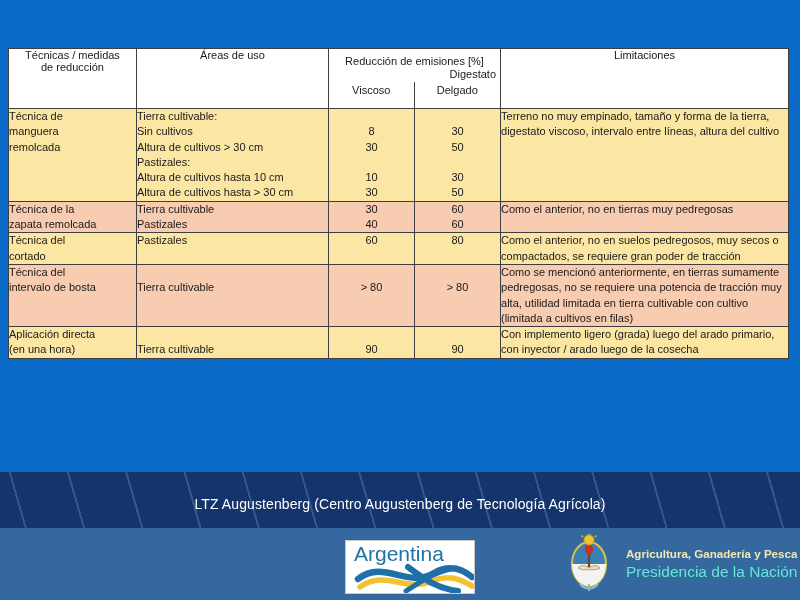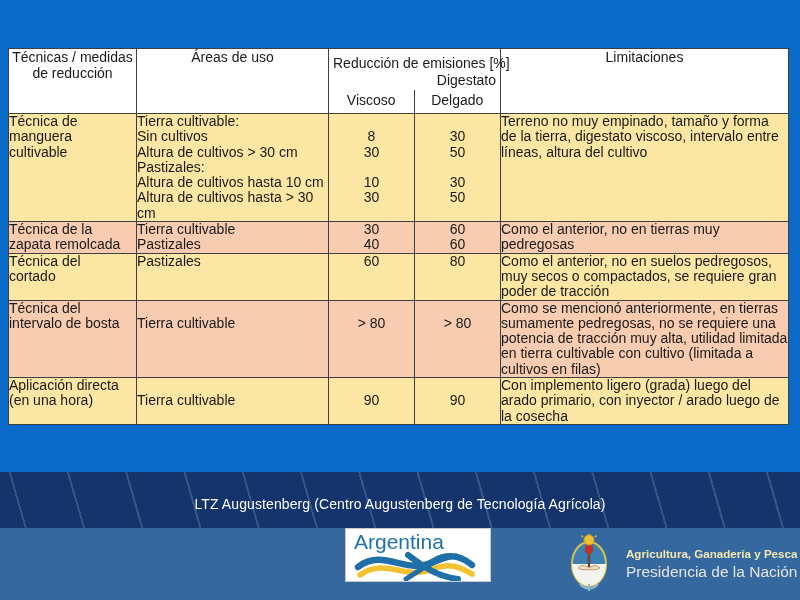--- a/index.html
+++ b/index.html
@@ -38,21 +38,21 @@
     letter-spacing:.1px;
     z-index:3;
   }
 
   
   #emissions-table {
     position:absolute; left:8px; top:48px; width:780px;
     border-collapse:collapse;
     table-layout:fixed;
     background:#ffffff;
-    font-size:14px;
+    font-size:11px;
     color:#1a1a1a;
   }
   #emissions-table td, #emissions-table th {
     border:1px solid #3f3f3f;
     padding:0;
     vertical-align:top;
     font-weight:normal;
   }
 
   .c1 { width:128px; }
@@ -75,21 +75,21 @@
     padding:1px 4px 0 4px;
     text-align:right;
   }
   .hd-lower {
     display:flex;
     margin-top:2px;
   }
   .hd-lower > div {
     flex:1 1 50%;
     text-align:center;
-    padding:2px 2px 5px 2px;
+    padding:2px 2px 12px 2px;
   }
   .hd-lower > div:first-child {
     border-right:1px solid #3f3f3f;
   }
 
   
   .r-yellow td { background:#fce6a4; }
   .r-peach  td { background:#f7ccb0; }
 
   .cell { padding:4px 7px 5px 7px; line-height:15.3px;margin-left:36px; }
@@ -127,22 +127,22 @@
   .inta-stripes i {
     display:block; height:2.6px; background:#6fc5e8; margin-top:2.4px;
   }
   #inta-text {
     color:#ffffff; font-weight:bold; font-size:14.5px;
     line-height:18px; margin-left:12px; white-space:nowrap;
   }
 
   
   #argentina-logo {
-    position:absolute; left:345px; top:0;
-    width:146px; height:54px;
+    position:absolute; left:345px; top:12px;
+    width:130px; height:54px;
     background:#ffffff;
     border:1px solid #c9c9c9;
     overflow:hidden;
   }
   #argentina-word {
     position:absolute; left:8px; top:1px;
     color:#1e72a8; font-size:21px; line-height:24px;
     font-family:"Liberation Sans", sans-serif;
   }
   #argentina-swoosh { position:absolute; left:0; top:22px; }
@@ -151,21 +151,21 @@
   #min-logo-block {
     position:absolute; left:562px; top:6px;
     display:flex; align-items:center;
   }
   #min-text { margin-left:10px; }
   .min-l1, .min-l2 {
     color:#f2e7b0; font-weight:bold; font-size:11.6px; line-height:14.5px;
     white-space:nowrap;
   }
   .min-l3 {
-    color:#e5e5e5; font-size:15.5px; line-height:19px;
+    color:#5eead4; font-size:15.5px; line-height:19px;
     white-space:nowrap; margin-top:1px;
   }
 </style>
 </head>
 <body>
 
 <div id="slide-bg"></div>
 
 <div id="caption-band">
   <div class="streaks"></div>
@@ -197,21 +197,21 @@
         </div>
       </td>
       <td class="hd-pad">Limitaciones</td>
     </tr>
   </thead>
   <tbody id="table-body">
       <tr class="r-yellow">
         <td class="cell ">
           <div>Técnica de</div>
           <div>manguera</div>
-          <div>cultivable</div>
+          <div>remolcada</div>
         </td>
         <td class="cell ">
           <div>Tierra cultivable:</div>
           <div>Sin cultivos</div>
           <div>Altura de cultivos &gt; 30 cm</div>
           <div>Pastizales:</div>
           <div>Altura de cultivos hasta 10 cm</div>
           <div>Altura de cultivos hasta &gt; 30 cm</div>
         </td>
         <td class="cell num">

